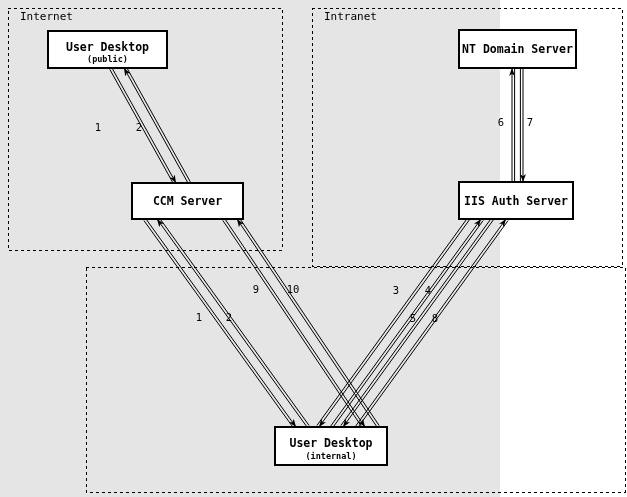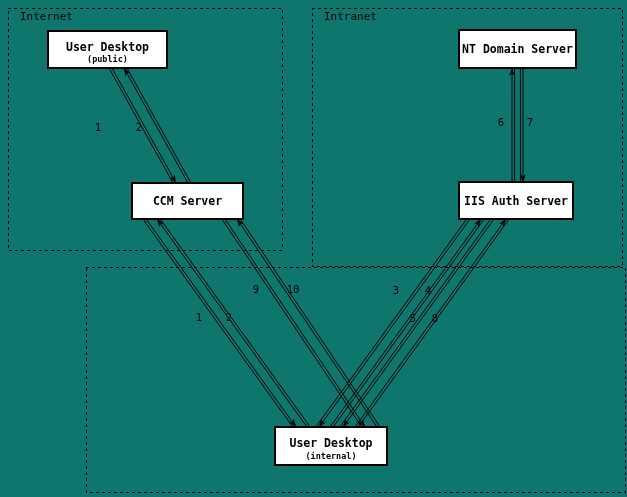--- a/index.html
+++ b/index.html
@@ -8,23 +8,23 @@
     background: #ffffff;
   }
   body {
     width: 627px;
     height: 497px;
     overflow: hidden;
     font-family: "DejaVu Sans Mono", monospace;
   }
   #diagram-root {
     position: relative;
-    width: 627px;
+    width: 500px;
     height: 497px;
-    background: #0f766e;
+    background: #e5e5e5;
   }
   svg#diagram-svg {
     display: block;
     width: 627px;
     height: 497px;
   }
   .zone-rect {
     fill: none;
     stroke: #000000;
     stroke-width: 1;

